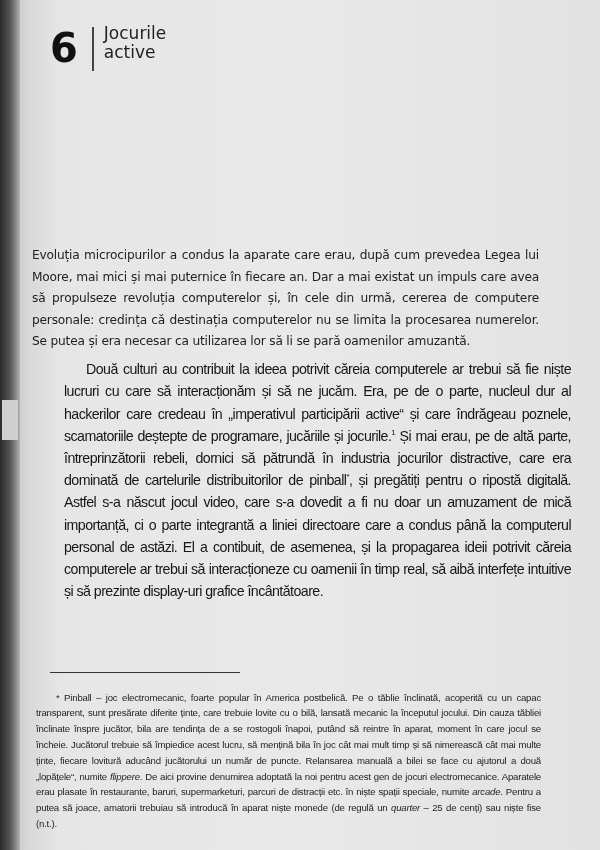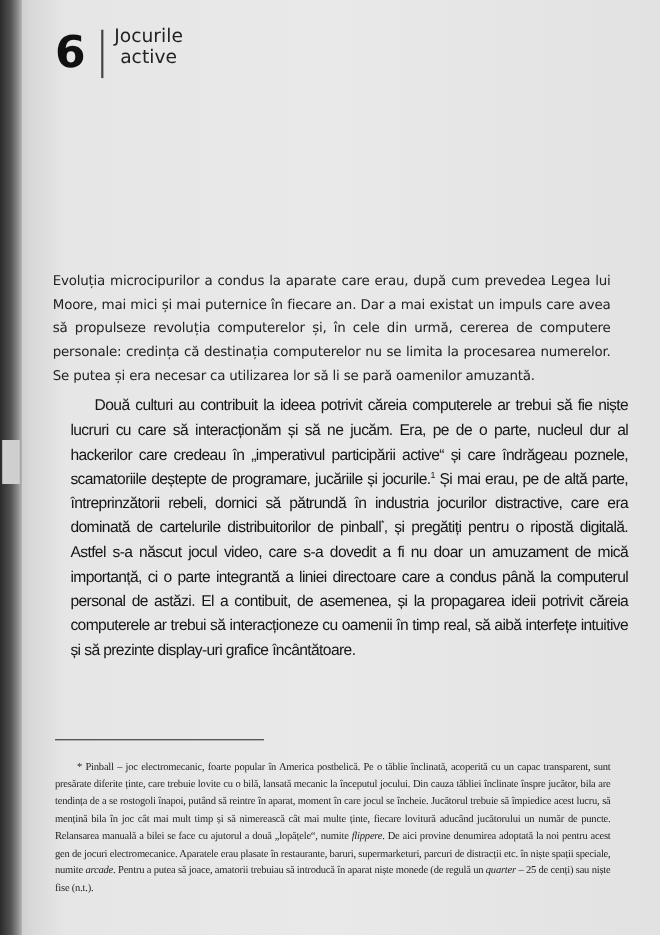--- a/index.html
+++ b/index.html
@@ -24,35 +24,35 @@
   }
   .chapter-header { position: absolute; left: 50px; top: 22px; display: flex; align-items: flex-start; }
   .chapter-number {
     font-family: "DejaVu Sans", sans-serif; font-weight: bold; font-size: 40px;
     line-height: 40px; margin-top: 6px; color: #111;
   }
   .chapter-divider { width: 2px; height: 44px; background: #444; margin: 5px 10px 0 14px; }
   .chapter-title {
     font-family: "DejaVu Sans", sans-serif; font-size: 17px; line-height: 19px; color: #222; margin-top: 2px;
   }
-  .chapter-title span { display: block; text-align: center; }
+  .chapter-title span { display: block; }
   .intro {
-    position: absolute; left: 48px; top: 233px; width: 507px;
+    position: absolute; left: 32px; top: 233px; width: 507px;
     font-family: "DejaVu Sans", sans-serif; font-size: 12.2px; line-height: 21.5px;
     color: #222; text-align: justify; letter-spacing: -0.2px;
   }
   .body-text {
     position: absolute; left: 64px; top: 344px; width: 507px;
     font-family: Liberation Sans, sans-serif; font-size: 14.2px; line-height: 22.2px;
     color: #161616; text-align: justify; text-indent: 22px; letter-spacing: -0.55px;
   }
   .fn-rule { position: absolute; left: 50px; top: 672px; width: 190px; height: 1px; background: #333; }
   .footnote {
-    position: absolute; left: 50px; top: 680px; width: 505px;
-    font-family: Liberation Serif, serif; font-size: 9.6px; line-height: 15.8px;
+    position: absolute; left: 36px; top: 680px; width: 505px;
+    font-family: Liberation Sans, sans-serif; font-size: 9.6px; line-height: 15.8px;
     color: #1e1e1e; text-align: justify; text-indent: 20px; letter-spacing: -0.2px;
   }
   .footnote i { font-style: italic; }
   sup { font-size: 8px; line-height: 0; }
 </style>
 </head>
 <body>
 
 <div class="page">
   <div class="spine">

